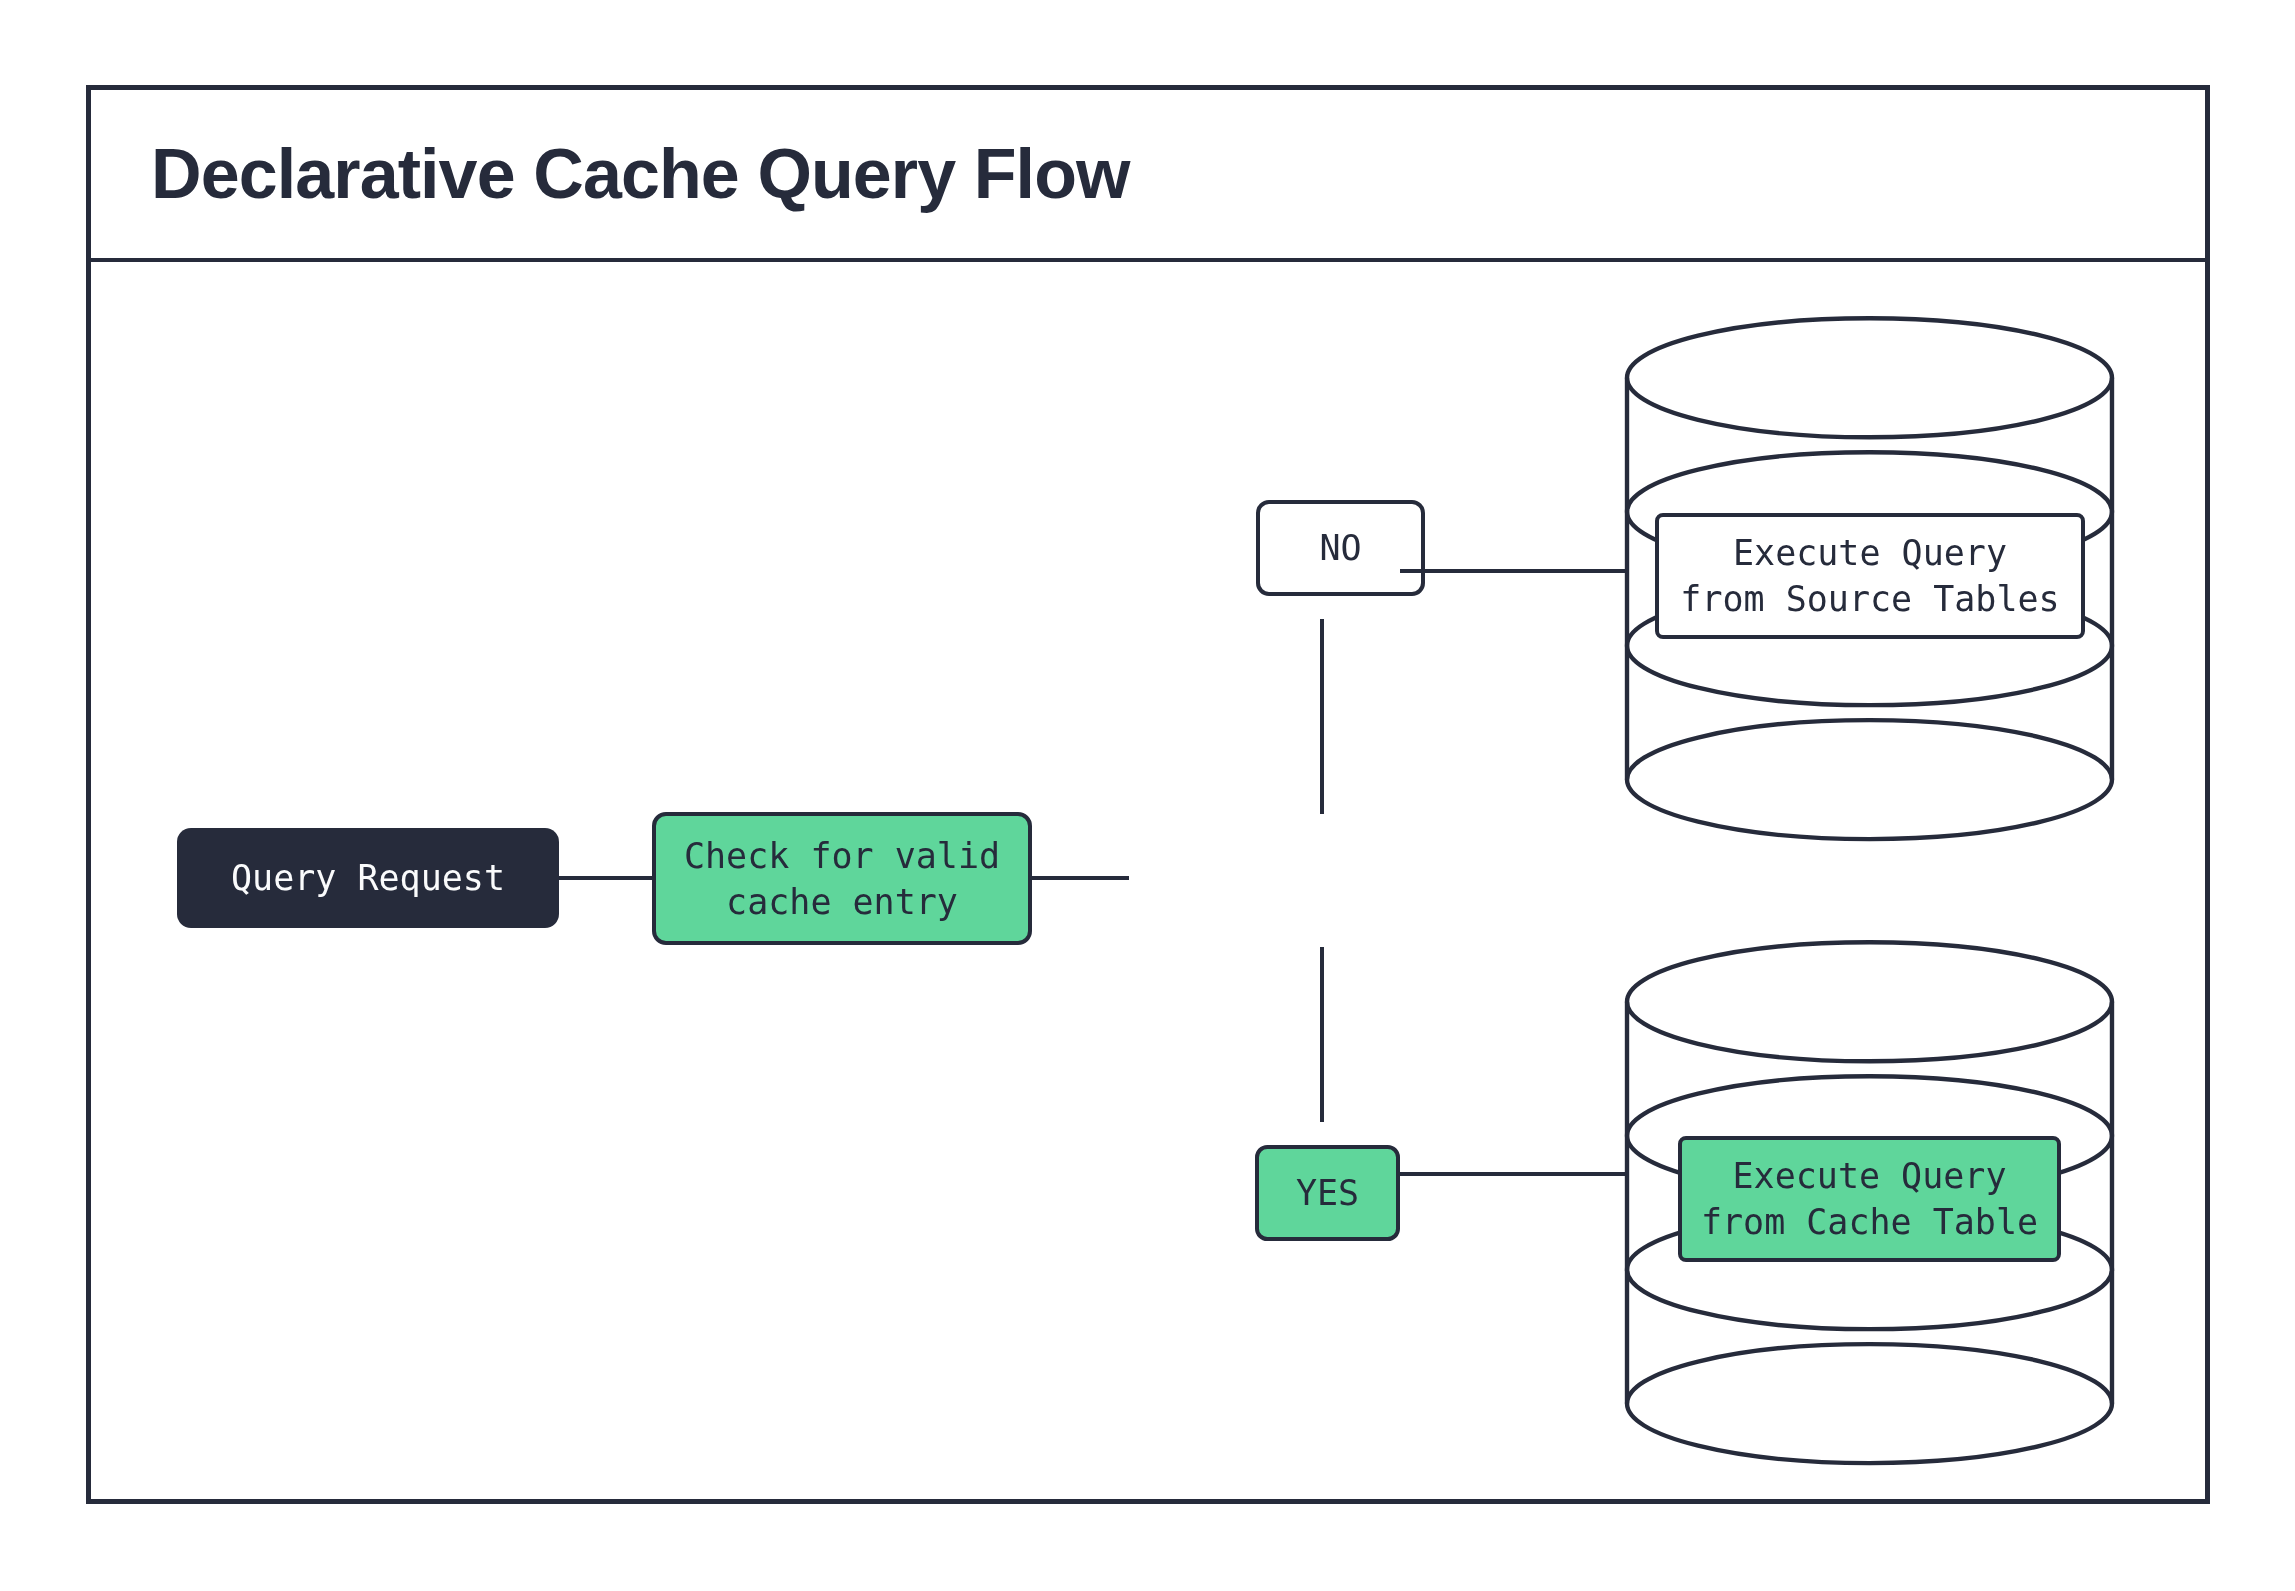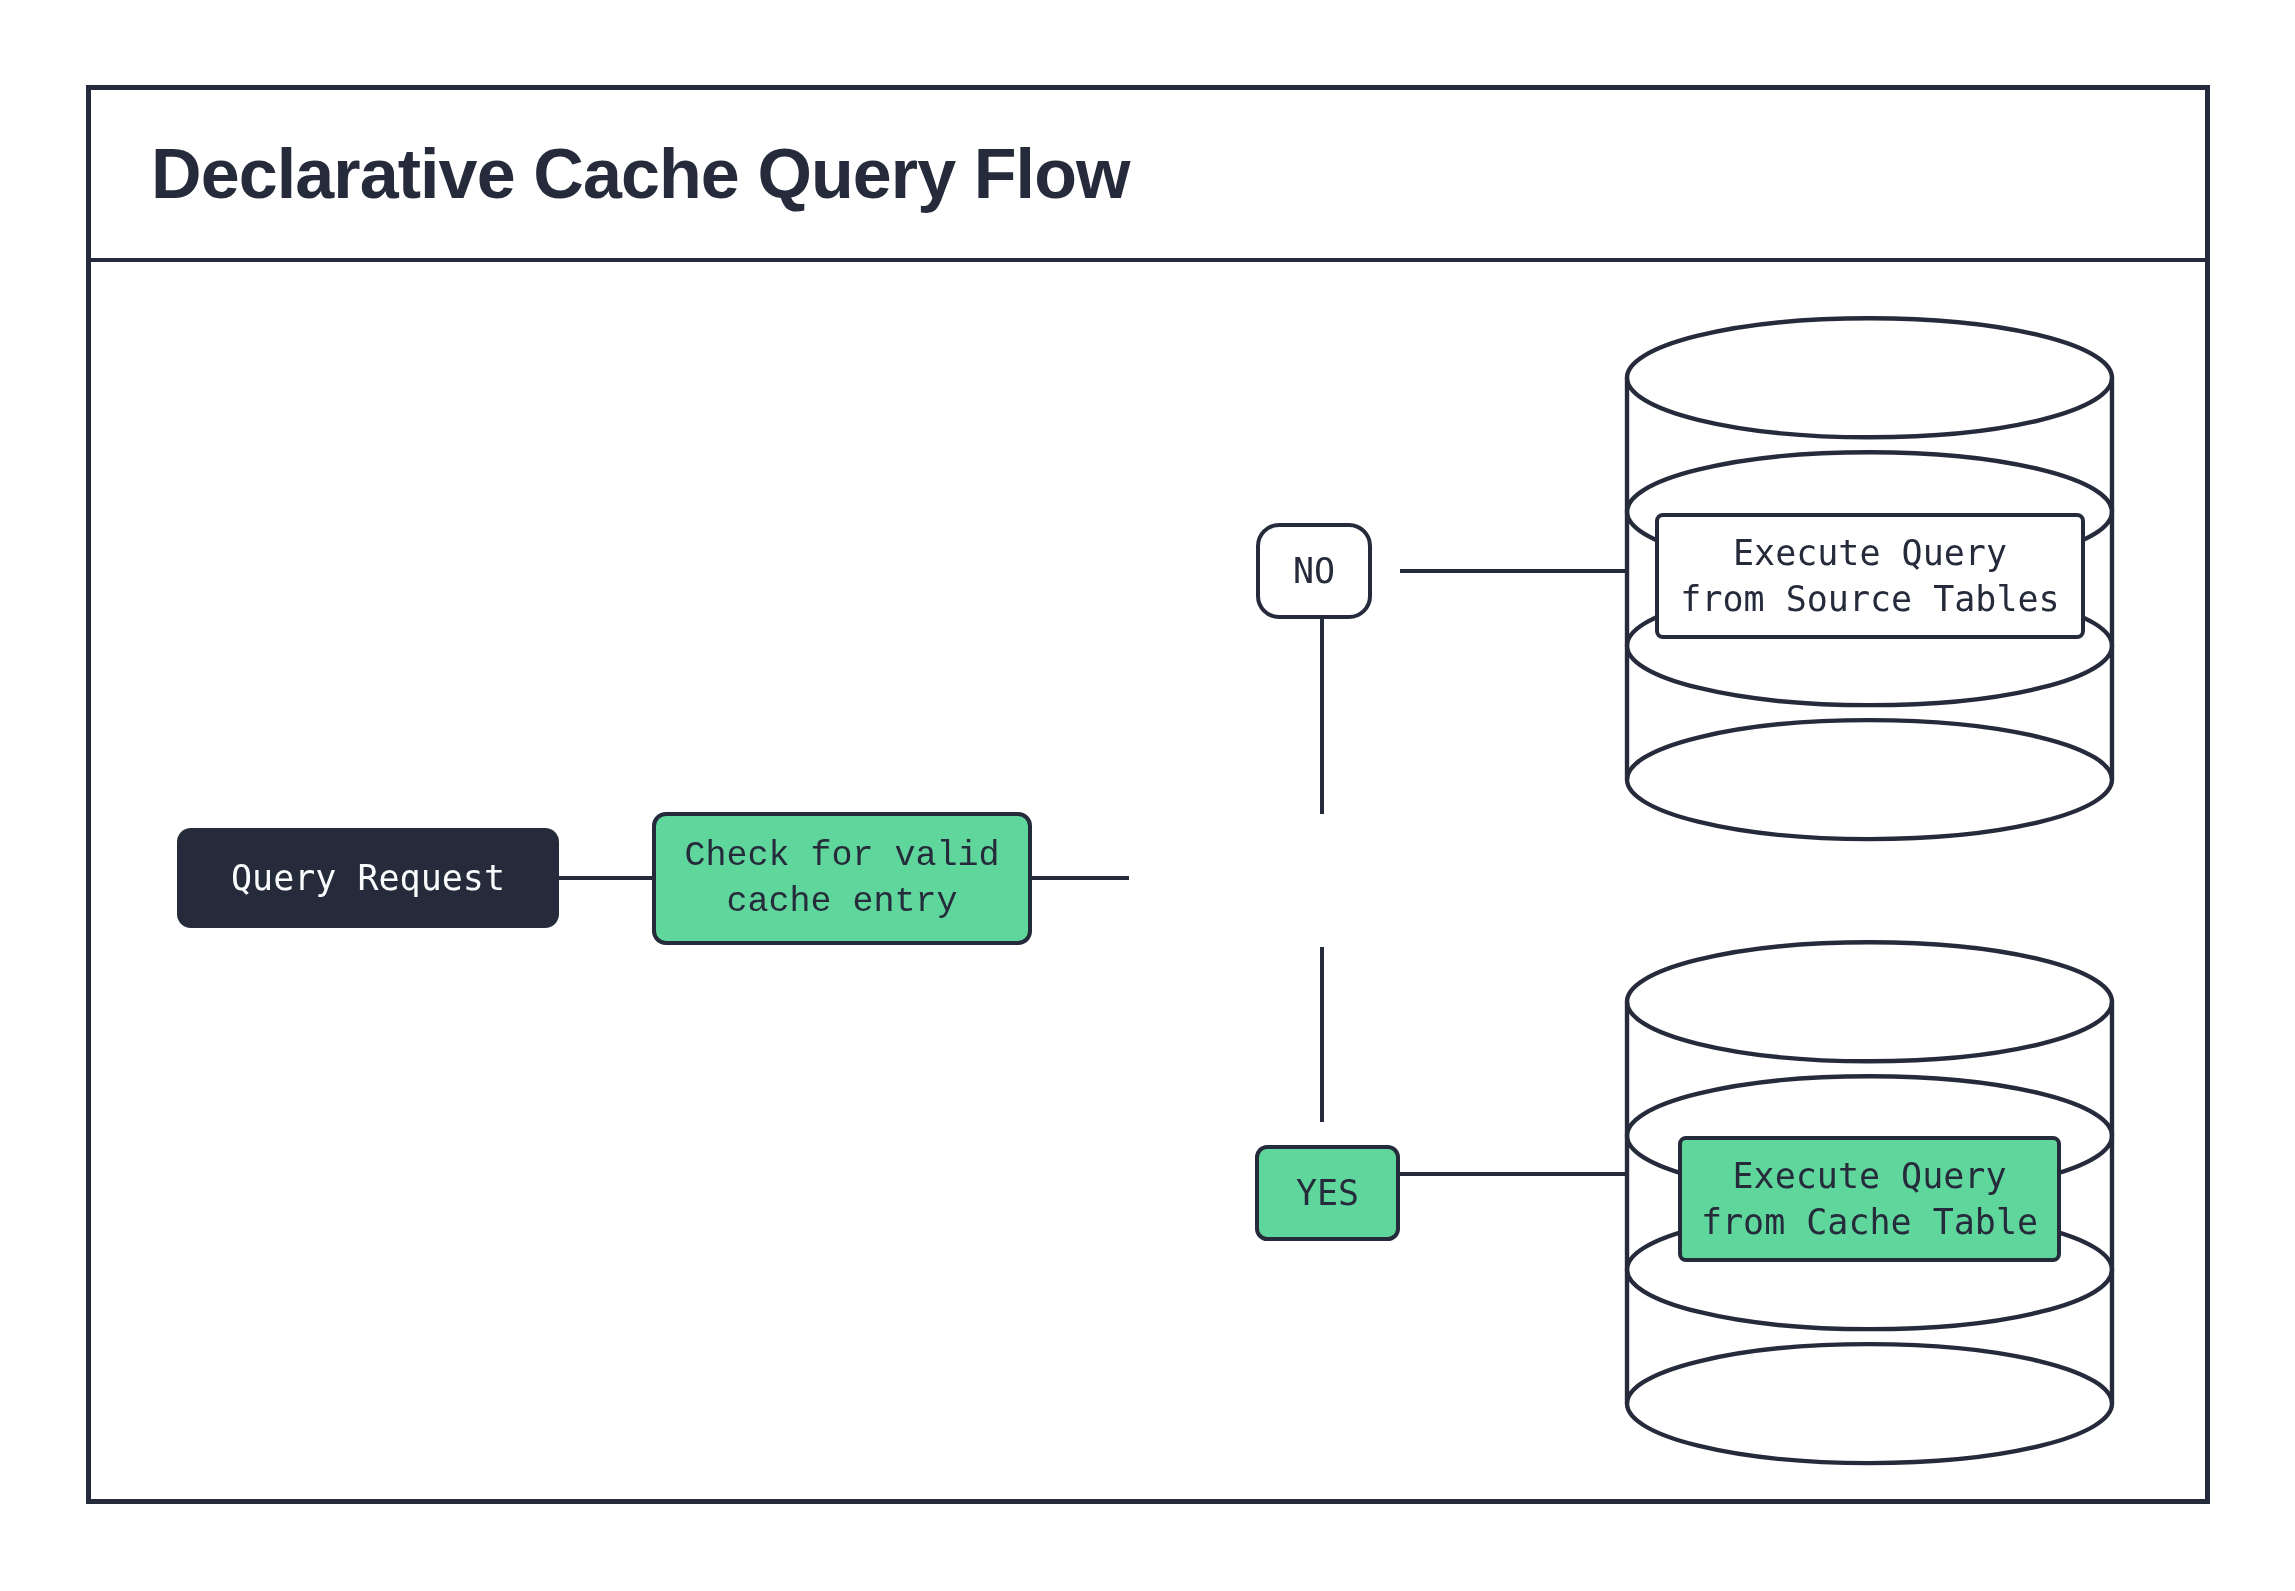--- a/index.html
+++ b/index.html
@@ -48,23 +48,23 @@
     text-align: center;
     font-size: 35px;
     line-height: 46px;
     white-space: pre-line;
   }
   .dark-node   { background: #262b3b; color: #e9ebf1; border-radius: 14px; }
   .green-node  { background: #5fd69b; color: #262b3b; border: 4.4px solid #262b3b; border-radius: 14px; }
   .white-node  { background: #ffffff; color: #262b3b; border: 4.4px solid #262b3b; border-radius: 12.3px; }
 
   .node-query-request { left: 177px;  top: 828px;  width: 382px; height: 100px; color: #fafbfc; }
-  .node-check-cache   { left: 652px;  top: 812px;  width: 380px; height: 133px; font-family: Liberation Mono, monospace; }
+  .node-check-cache   { left: 652px;  top: 812px;  width: 380px; height: 133px; }
   .node-decision      { left: 1129px; top: 814px;  width: 409px; height: 133px; }
-  .badge-no           { left: 1256px; top: 523px;  width: 116px; height: 96px; border-radius: 23px; }
+  .badge-no           { left: 1256px; top: 500px;  width: 169px; height: 96px; border-radius: 13px; }
   .badge-yes          { left: 1255px; top: 1122px; width: 145px; height: 96px; border-radius: 12.3px; margin-top: 23px; }
 
   
   .h-line { height: 4.4px; background: #262b3b; }
   .v-line { width: 4.4px;  background: #262b3b; }
   .line-qr-check      { left: 538px;  top: 876px; width: 114px; }
   .line-check-dec     { left: 1032px; top: 876px; width: 97px; }
   .line-no-db         { left: 1400px; top: 569px;  width: 226px; }
   .line-yes-db        { left: 1399px; top: 1172px; width: 227px; }
   .line-spine-up      { left: 1320px; top: 619px;  height: 195px; }

